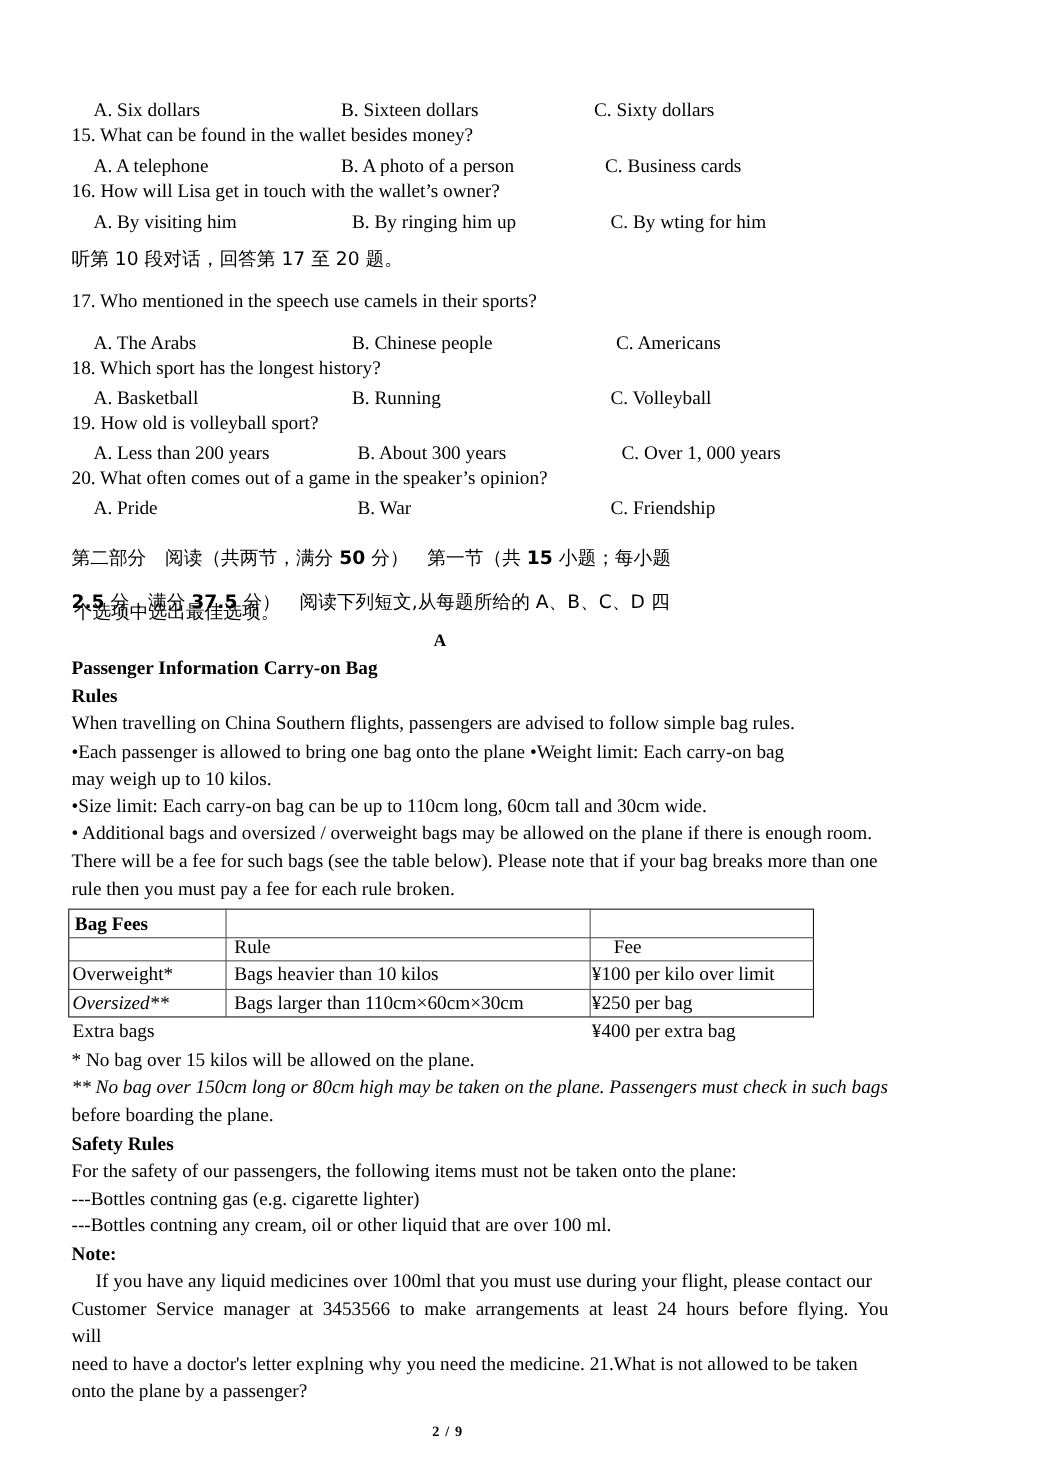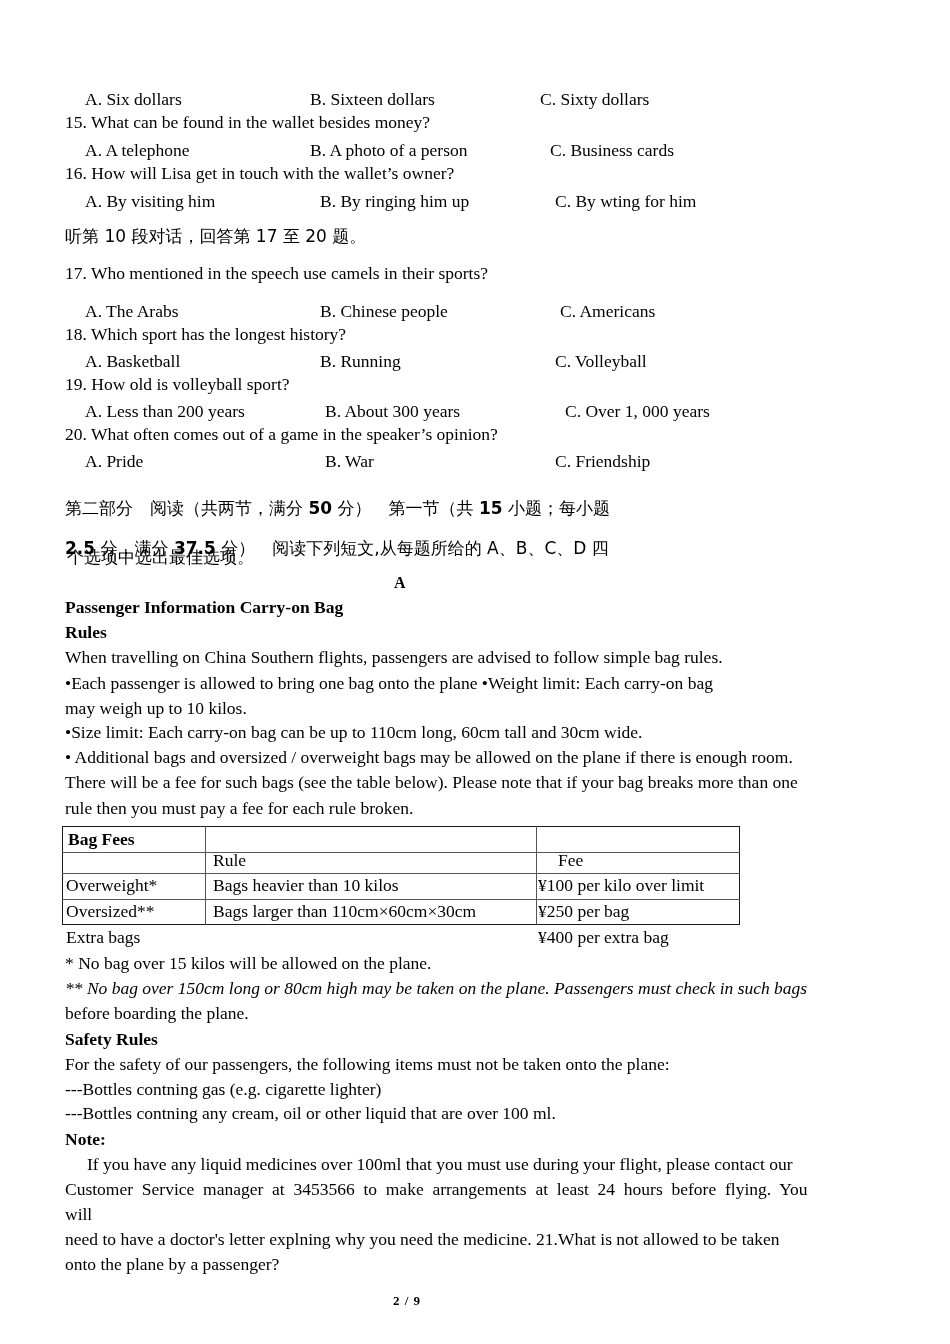--- a/index.html
+++ b/index.html
@@ -164,21 +164,21 @@
 
     <div class="cell b" style="left:68px; top:831px;">Bag Fees</div>
 
     <div class="cell" style="left:213px; top:852px;">Rule</div>
     <div class="cell" style="left:558px; top:852px;">Fee</div>
 
     <div class="cell" style="left:66px; top:877px;">Overweight*</div>
     <div class="cell" style="left:213px; top:877px;">Bags heavier than 10 kilos</div>
     <div class="cell" style="left:538px; top:877px;">¥100 per kilo over limit</div>
 
-    <div class="cell" style="left:66px; top:903px;">Oversized**</div>
+    <div class="cell" style="left:66px; top:903px;font-style:italic;">Oversized**</div>
     <div class="cell" style="left:213px; top:903px;">Bags larger than 110cm×60cm×30cm</div>
     <div class="cell" style="left:538px; top:903px;">¥250 per bag</div>
 
     <div class="cell" style="left:66px; top:929px;">Extra bags</div>
     <div class="cell" style="left:538px; top:929px;">¥400 per extra bag</div>
   </div>
 
   <div class="ln" style="left:65px; top:955px;">* No bag over 15 kilos will be allowed on the plane.</div>
   <div class="ln" style="left:65px; top:980px;font-style:italic;">** No bag over 150cm long or 80cm high may be taken on the plane. Passengers must check in such bags</div>
   <div class="ln" style="left:65px; top:1005px;">before boarding the plane.</div>

